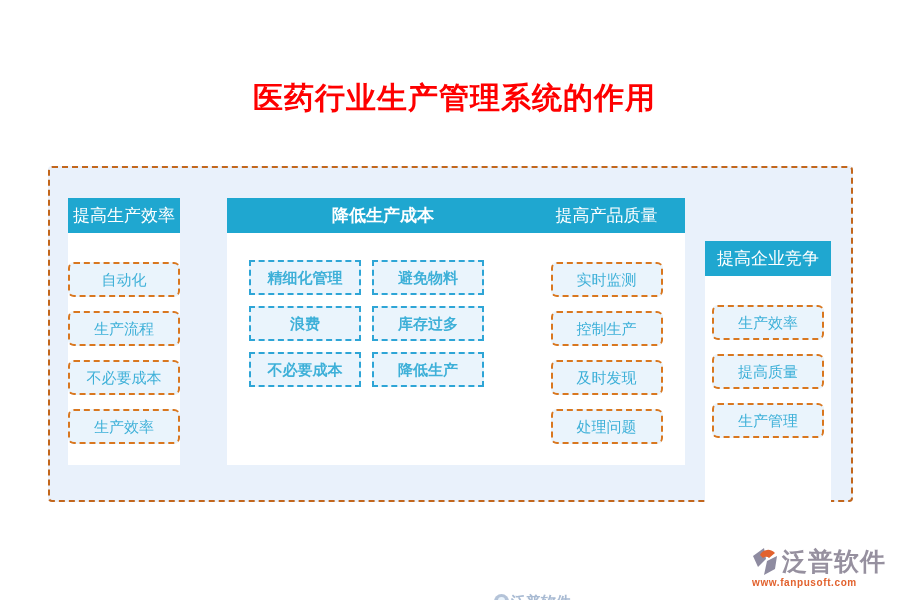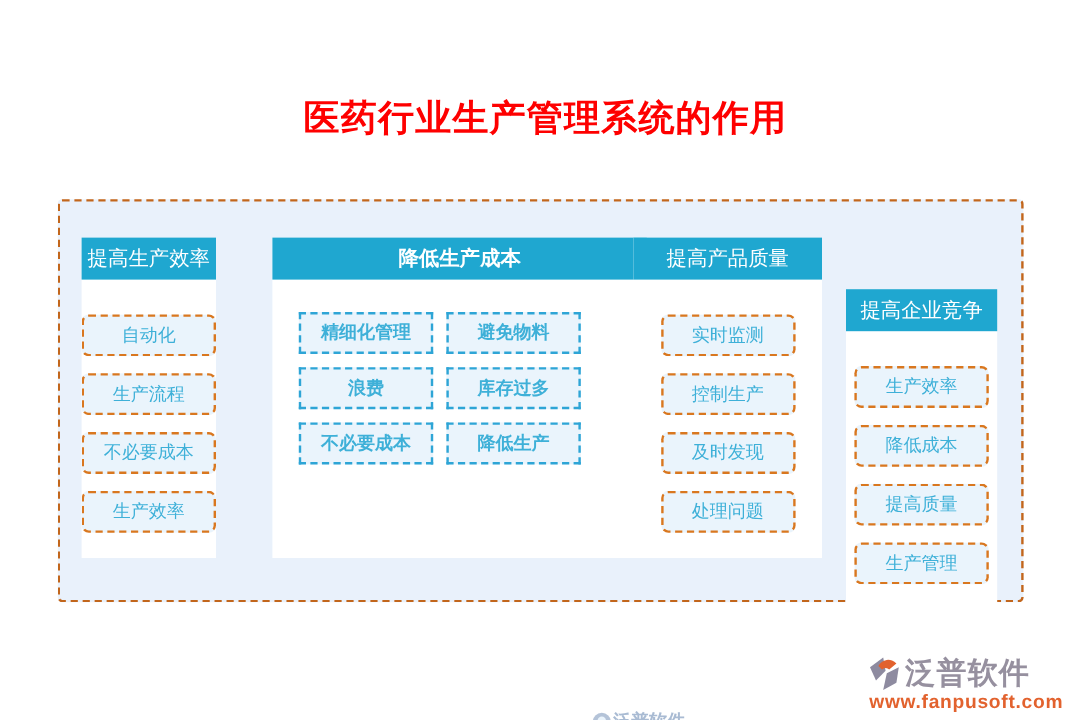--- a/index.html
+++ b/index.html
@@ -81,21 +81,21 @@
   .footer-logo {
     position:absolute; top:547px; right:14px;
     text-align:left;
   }
   .footer-row { display:flex; align-items:center; gap:3px; }
   .footer-brand {
     font-size:25px; font-weight:bold; color:#96909f;
     letter-spacing:1px; white-space:nowrap; line-height:1.1;
   }
   .footer-url {
-    font-size:16px; font-weight:bold; color:#e2622e;
+    font-size:10px; font-weight:bold; color:#e2622e;
     letter-spacing:0.6px; white-space:nowrap; margin-top:1px;
   }
 </style>
 </head>
 <body>
 
 <div class="title">医药行业生产管理系统的作用</div>
 
 <div class="container">
   <div>
@@ -125,21 +125,20 @@
           <div class="box box-orange">实时监测</div>
           <div class="box box-orange">控制生产</div>
           <div class="box box-orange">及时发现</div>
           <div class="box box-orange">处理问题</div>
         </div>
       </div>
       <div class="column" style="left: 655px; width: 126px; margin-top: 43px;">
         <div class="col-header">提高企业竞争</div>
         <div class="items-flex">
           <div class="box box-orange">生产效率</div>
-          <div class="box box-orange">降低成本</div>
           <div class="box box-orange">提高质量</div>
           <div class="box box-orange">生产管理</div>
         </div>
       </div>
     </div>
   <div class="watermark">
     <div class="wm-row">
       <span class="wm-circle"></span>
       <span class="wm-text">泛普软件</span>
     </div>

